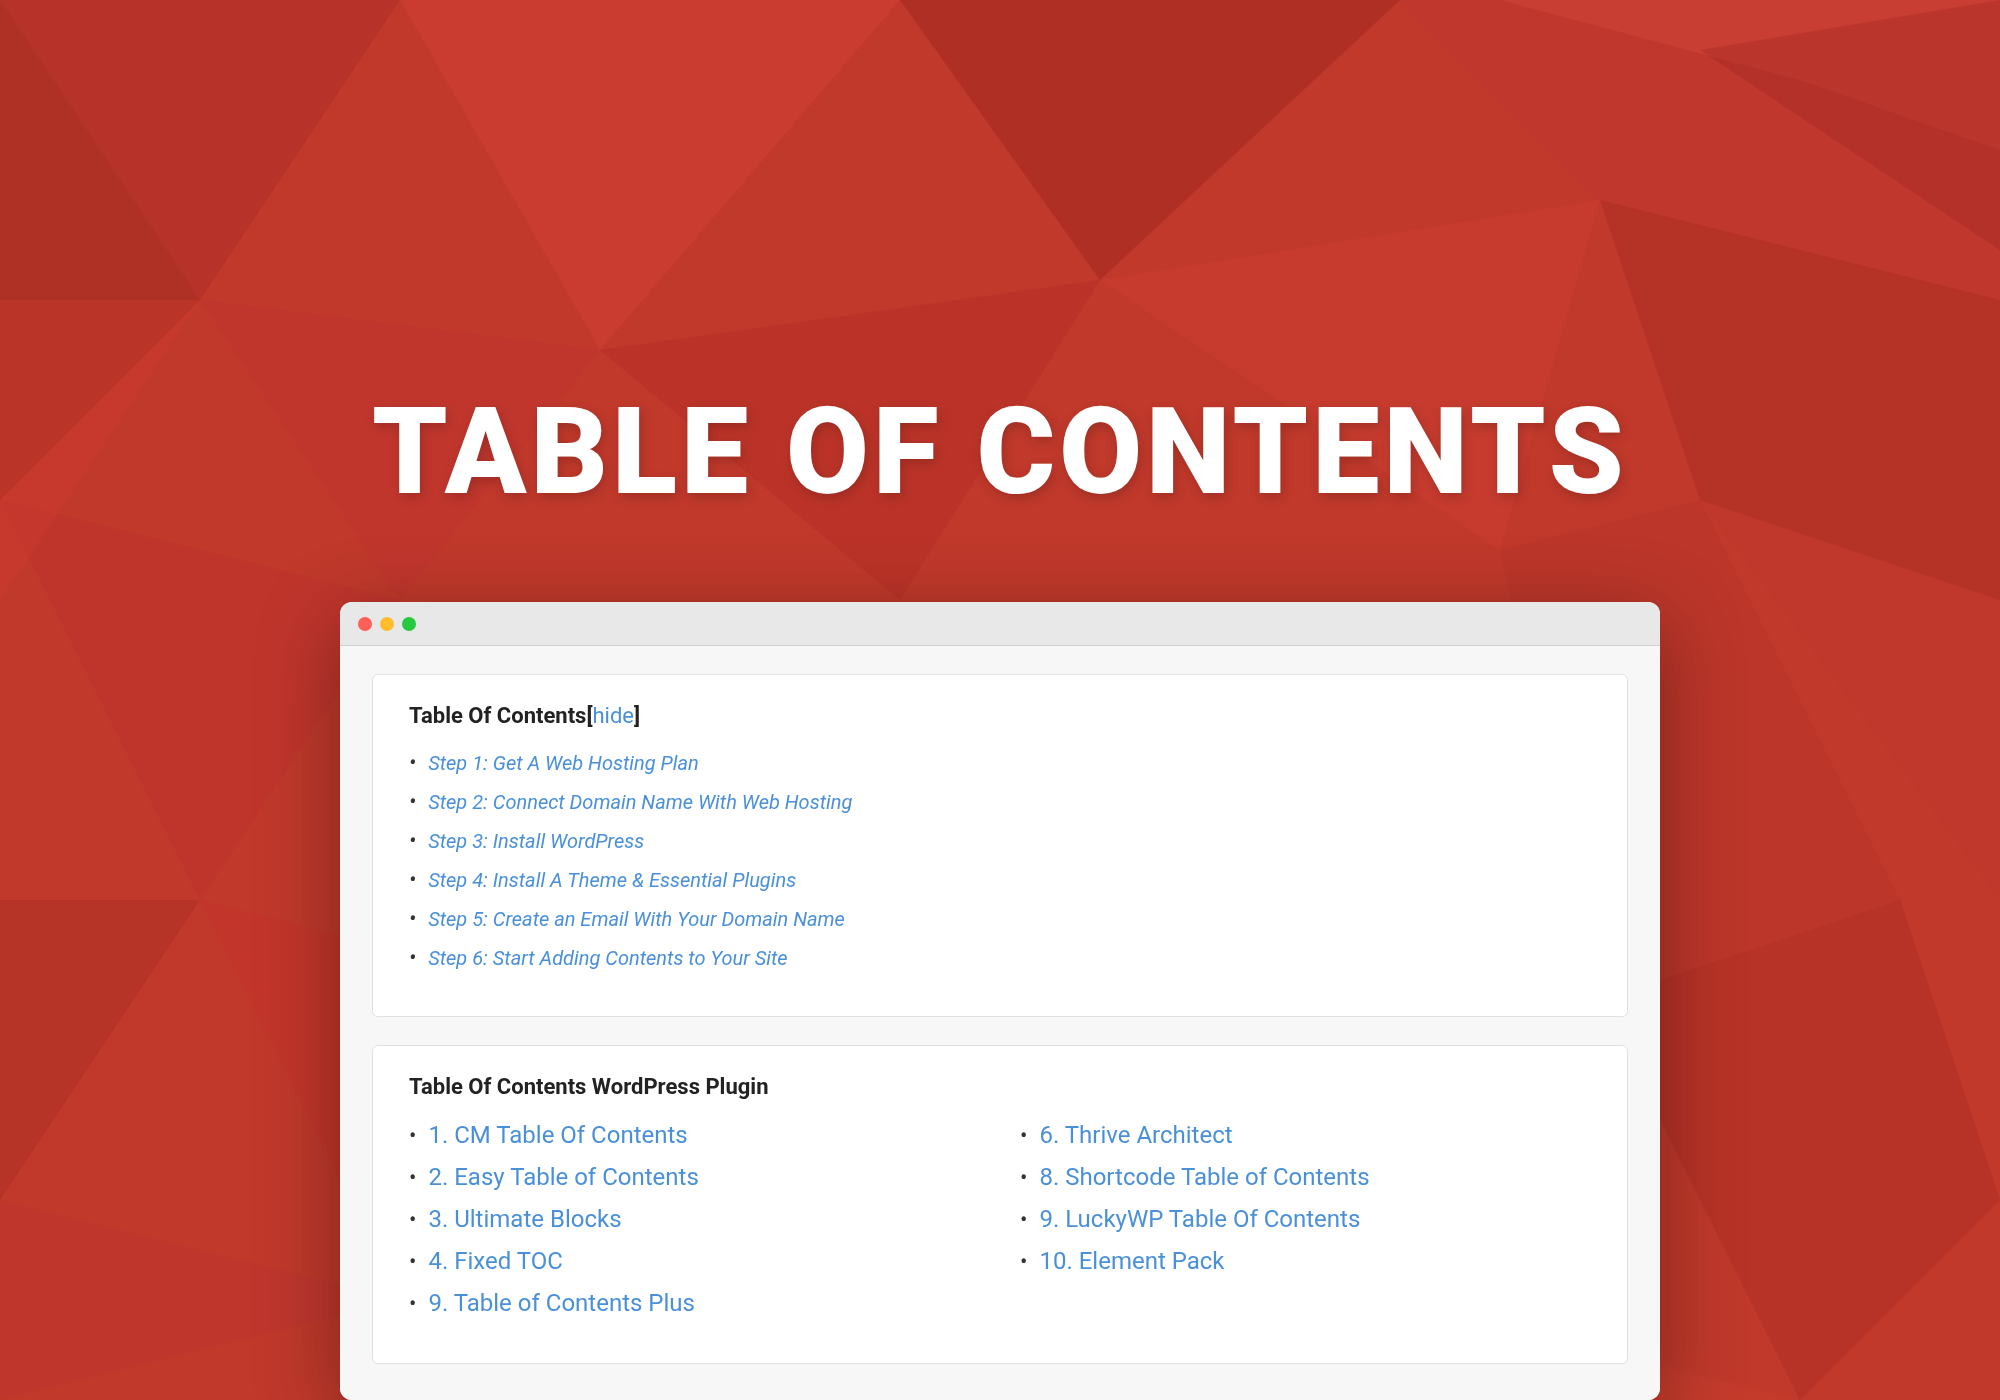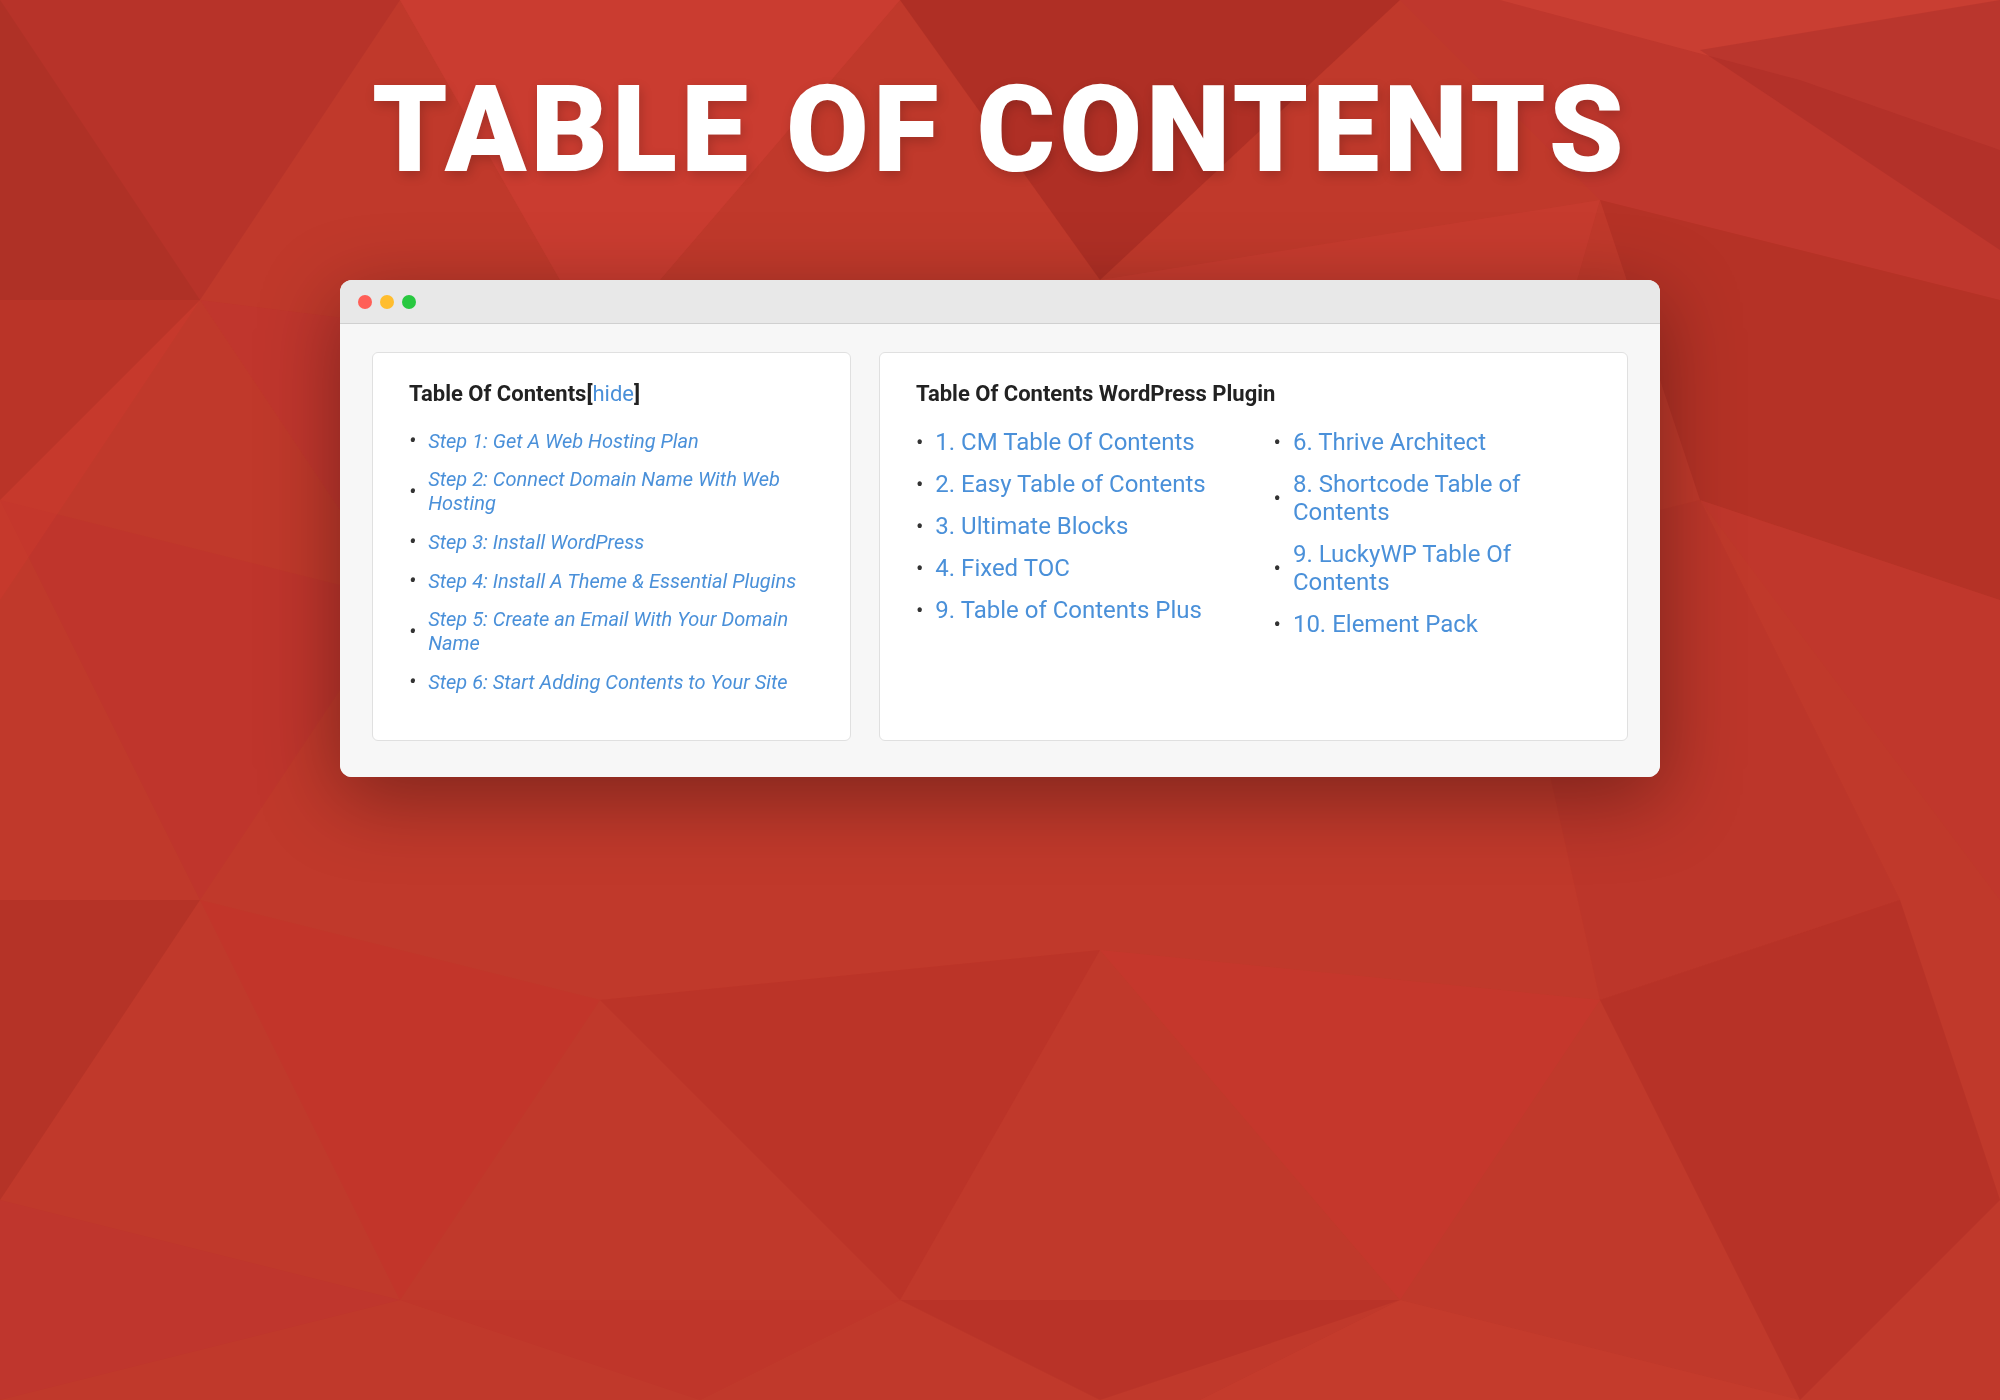--- a/index.html
+++ b/index.html
@@ -25,21 +25,21 @@
     }
 
     .page-wrapper {
       position: relative;
       z-index: 1;
       width: 100%;
       height: 100%;
       display: flex;
       flex-direction: column;
       align-items: center;
-      justify-content: flex-start;
+      justify-content: flex-end;
       padding-top: 60px;
     }
 
     .main-title {
       color: #fff;
       font-size: 120px;
       font-weight: 900;
       letter-spacing: 4px;
       text-align: center;
       margin-bottom: 80px;
@@ -71,21 +71,21 @@
       border-radius: 50%;
     }
     .dot-red { background: #ff5f57; }
     .dot-yellow { background: #ffbd2e; }
     .dot-green { background: #28c840; }
 
     .browser-content {
       background: #f7f7f7;
       padding: 28px 32px 36px 32px;
       display: flex;
-      flex-direction: row;
+      flex-direction: column;
       gap: 28px;
     }
 
     
     .toc-box {
       background: #fff;
       border: 1px solid #e0e0e0;
       border-radius: 6px;
       padding: 28px 36px 32px 36px;
     }

